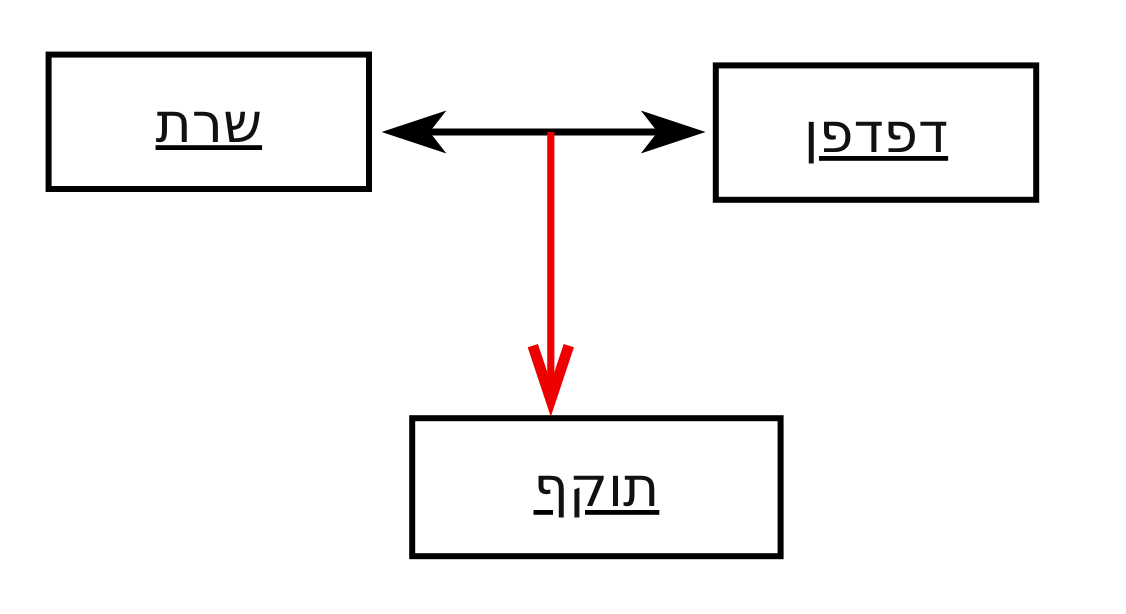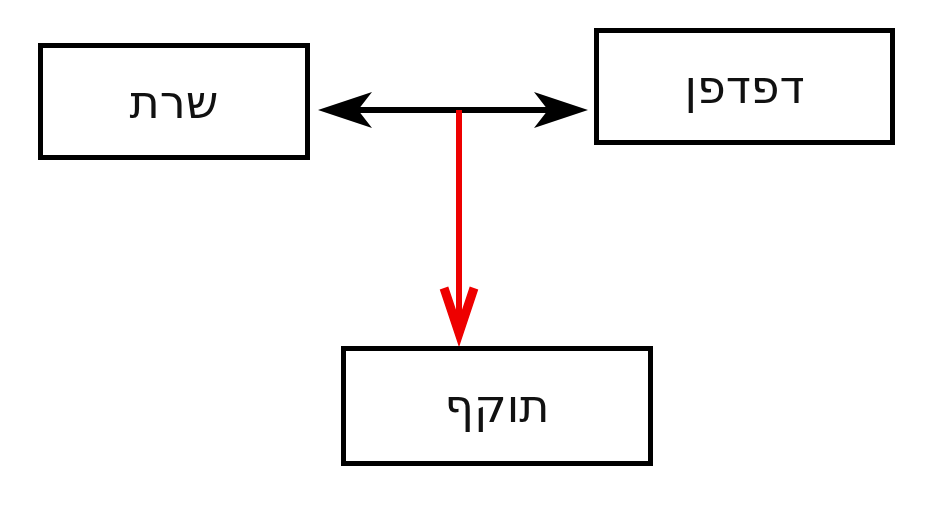--- a/index.html
+++ b/index.html
@@ -20,34 +20,35 @@
   }
   .node {
     position: absolute;
     box-sizing: border-box;
     background: #ffffff;
     border: 5px solid #000000;
     display: flex;
     align-items: center;
     justify-content: center;
     direction: rtl;
+    text-decoration: underline;
   }
   .node-label {
     font-family: "DejaVu Sans", "Liberation Sans", sans-serif;
     font-size: 46px;
     font-weight: 400;
     color: #111111;
     line-height: 1;
     letter-spacing: 0px;
     white-space: nowrap;
     direction: rtl;
     unicode-bidi: bidi-override;
   }
   #node-server   { left: 38px;  top: 43px;  width: 272px; height: 117px; }
-  #node-browser  { left: 594px; top: 28px;  width: 301px; height: 117px; }
+  #node-browser  { left: 594px; top: 52px;  width: 272px; height: 117px; }
   #node-attacker { left: 341px; top: 346px; width: 312px; height: 120px; }
 
   #edge-layer {
     position: absolute;
     left: 0;
     top: 0;
     width: 938px;
     height: 512px;
     pointer-events: none;
   }

